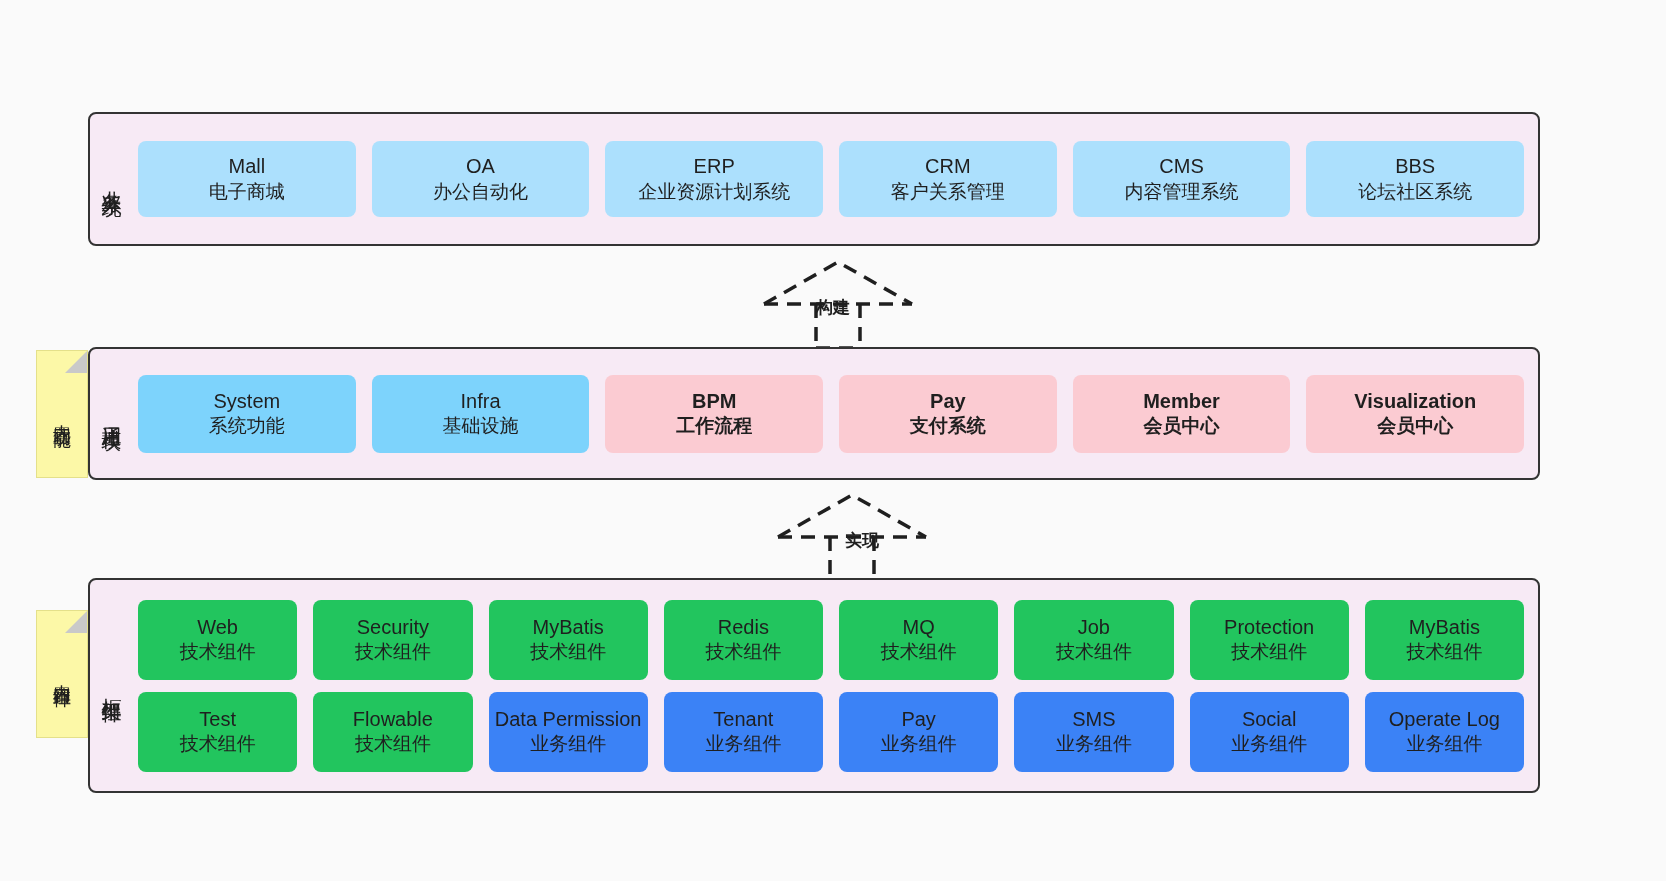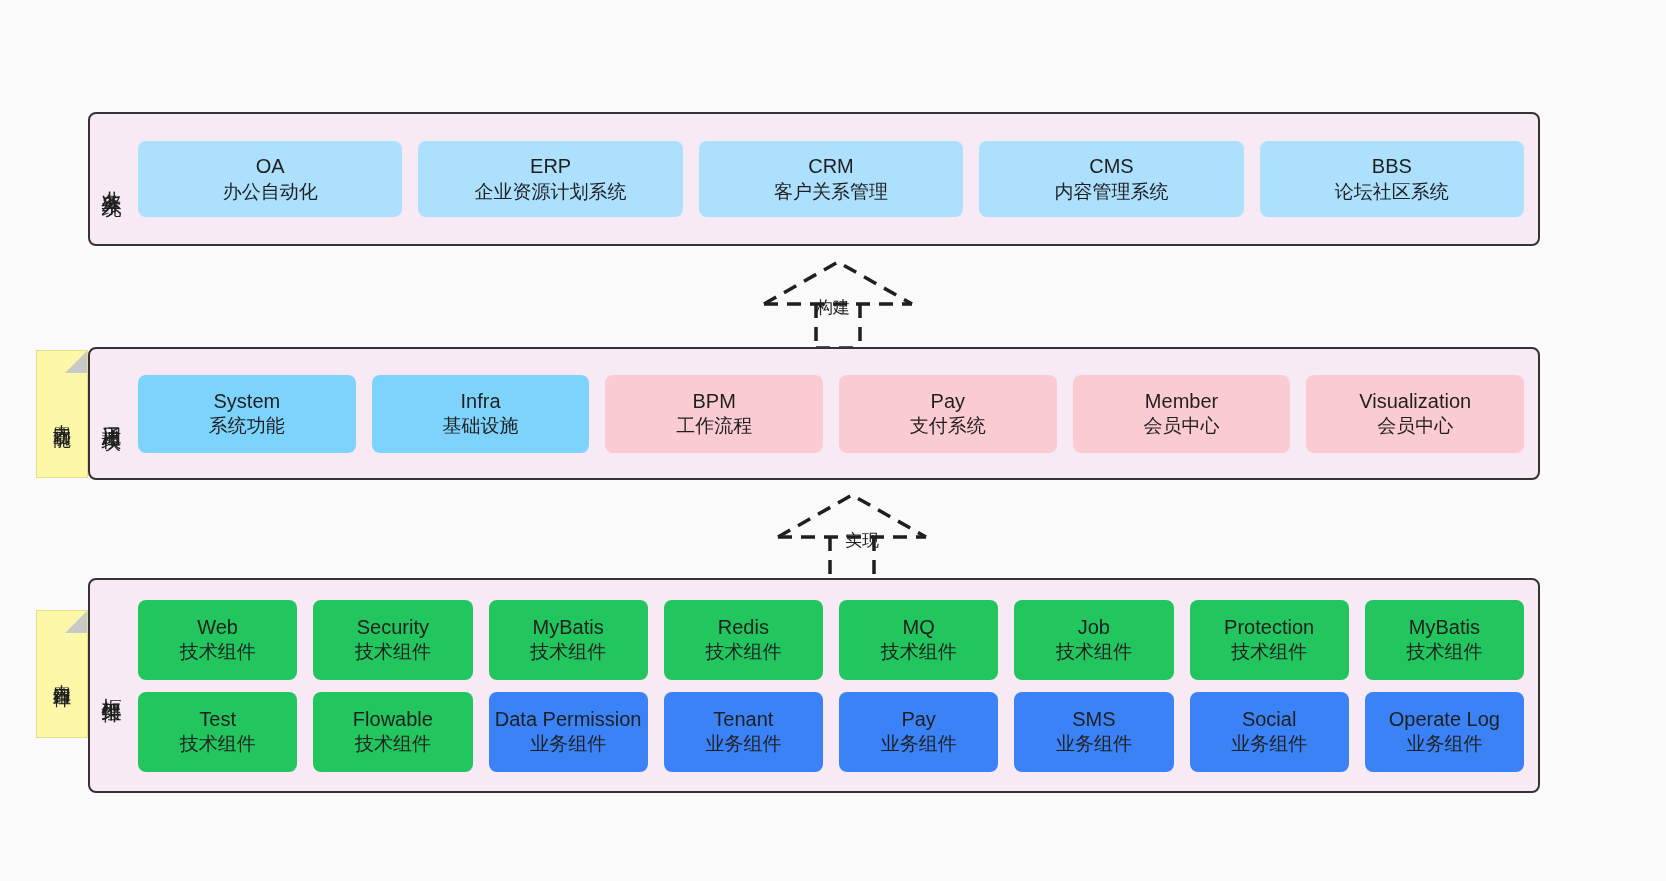--- a/index.html
+++ b/index.html
@@ -58,21 +58,21 @@
     color: #1f1f1f;
     line-height: 1.28;
     padding: 4px 6px;
   }
   .cell .en { font-size: 20px; }
   .cell .cn { font-size: 19px; }
 
   
   .c-blue      { background: #ace0fd; }
   .c-red       { background: #7dd3fc; justify-content: center; }
-  .c-pink      { background: #fbcbd2; }
+  .c-pink      { background: #fbcbd2; font-weight: bold; }
   .c-green     { background: #22c55e; align-items: center; }
   .c-lightgreen{ background: #3b82f6; }
 
   
   #layer-business { left: 88px;  top: 112px; width: 1452px; height: 134px; }
   #layer-business .row { height: 76px; }
 
   #layer-common   { left: 88px;  top: 347px; width: 1452px; height: 133px; }
   #layer-common .row { height: 78px; }
 
@@ -111,36 +111,41 @@
   
   .arrow { position: absolute; }
   .arrow svg { display: block; overflow: visible; }
   .arrow-label {
     position: absolute;
     font-size: 17px;
     color: #1f1f1f;
     background: transparent;
     white-space: nowrap;
     line-height: 1;
+    font-weight: bold;
   }
   #arrow-build   { left: 758px; top: 258px; }
   #arrow-build .arrow-label   { left: 58px; top: 41px; }
   #arrow-realize { left: 772px; top: 491px; }
   #arrow-realize .arrow-label { left: 73px; top: 41px; }
 </style>
 </head>
 <body>
 
 <div id="canvas">
 
   <div class="layer" id="layer-business">
     <div class="layer-title">业务系统</div>
     <div class="layer-body">
       <div class="row">
         <div class="cell c-blue">
+          <span class="en">Mall</span>
+          <span class="cn">电子商城</span>
+        </div>
+        <div class="cell c-blue">
           <span class="en">OA</span>
           <span class="cn">办公自动化</span>
         </div>
         <div class="cell c-blue">
           <span class="en">ERP</span>
           <span class="cn">企业资源计划系统</span>
         </div>
         <div class="cell c-blue">
           <span class="en">CRM</span>
           <span class="cn">客户关系管理</span>

